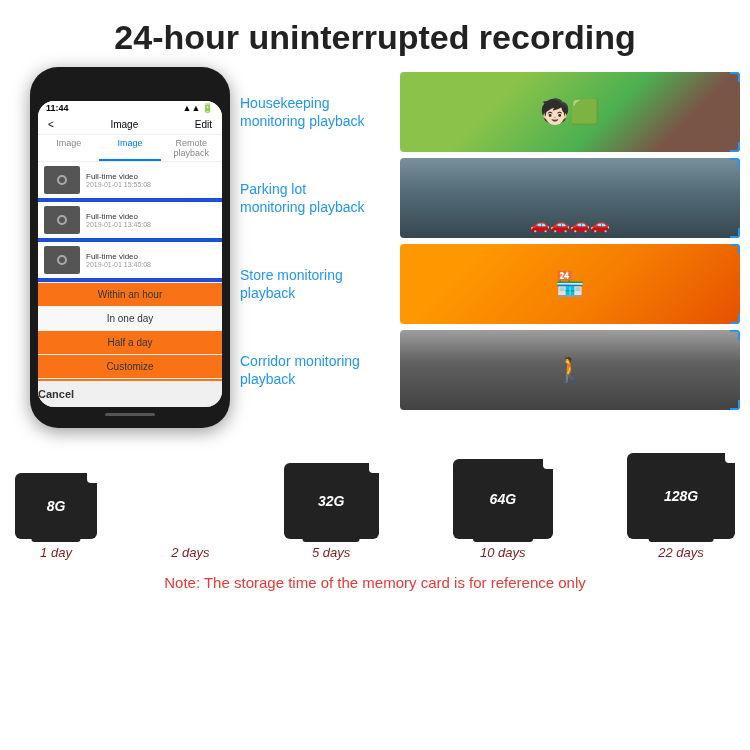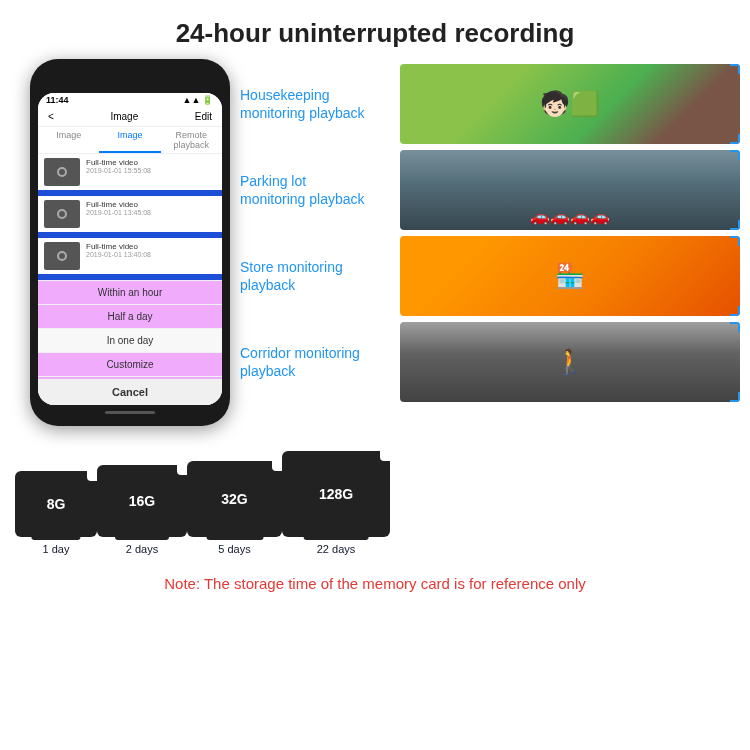--- a/index.html
+++ b/index.html
@@ -8,21 +8,21 @@
       min-height: 750px;
       background: #fff;
       font-family: Arial, sans-serif;
       overflow-x: hidden;
     }
 
     
     .header {
       text-align: center;
       padding: 18px 20px 10px;
-      font-size: 26px;
+      font-size: 34px;
       font-weight: bold;
       color: #222;
     }
 
     
     .main-content {
       display: flex;
       flex-direction: row;
       padding: 0 10px 10px 20px;
     }
@@ -94,23 +94,24 @@
       color: #888;
     }
 
     .phone-tab.active {
       color: #007aff;
       border-bottom: 2px solid #007aff;
     }
 
     .phone-list-item {
       display: flex;
+      align-items: center;
       background: #fff;
       padding: 4px 6px;
-      border-bottom: 6px solid #1d4ed8;
+      border-bottom: 4px solid #1d4ed8;
       gap: 6px;
     }
 
     .phone-thumb {
       width: 36px;
       height: 28px;
       background: #555;
       border-radius: 2px;
       display: flex;
       align-items: center;
@@ -129,39 +130,38 @@
       color: #333;
     }
 
     .phone-item-sub {
       font-size: 7px;
       color: #999;
     }
 
     
     .phone-dropdown {
-      background: #f0abfc;
+      background: #f97316;
       border-top: 1px solid #eee;
     }
 
     .phone-dropdown-item {
       text-align: center;
       padding: 6px 0;
       font-size: 10px;
       color: #333;
       border-bottom: 1px solid #f0f0f0;
     }
 
     .phone-dropdown-item.active {
       color: #333;
       background: #f8f8f8;
     }
 
     .phone-cancel-btn {
-      text-align: center;
       padding: 7px 0;
       font-size: 11px;
       color: #333;
       background: #f0f0f0;
       font-weight: bold;
       margin-top: 2px;
       border-radius: 0 0 4px 4px;
     }
 
     .phone-home-indicator {
@@ -265,23 +265,24 @@
       right: 0;
     }
 
     
     .bottom-section {
       padding: 15px 15px 5px;
     }
 
     .sd-cards-row {
       display: flex;
-      justify-content: flex-start;
+      justify-content: space-between;
       align-items: flex-end;
-      margin-bottom: 14px;
+      margin-bottom: 8px;
+      font-style: italic;
     }
 
     .sd-card-item {
       display: flex;
       flex-direction: column;
       align-items: center;
       gap: 6px;
     }
 
     .sd-card {
@@ -317,22 +318,22 @@
     }
 
     .sd-label {
       color: #fff;
       font-weight: bold;
       font-size: 14px;
       padding: 8px 6px;
     }
 
     .sd-days {
-      font-size: 11px;
-      color: #0f172a;
+      font-size: 13px;
+      color: #7f1d1d;
     }
 
     .note-text {
       text-align: center;
       color: #e53935;
       font-size: 15px;
       padding: 6px 0 8px;
     }
   </style>
 </head>
@@ -387,22 +388,22 @@
             <div class="phone-thumb-icon"></div>
           </div>
           <div>
             <div class="phone-item-text">Full-time video</div>
             <div class="phone-item-sub">2019-01-01 13:40:08</div>
           </div>
         </div>
 
         <div class="phone-dropdown">
           <div class="phone-dropdown-item">Within an hour</div>
+          <div class="phone-dropdown-item active">In one day</div>
           <div class="phone-dropdown-item">Half a day</div>
-          <div class="phone-dropdown-item active">In one day</div>
           <div class="phone-dropdown-item">Customize</div>
           <div class="phone-cancel-btn">Cancel</div>
         </div>
       </div>
       <div class="phone-home-indicator"></div>
     </div>
   </div>
 
   <div class="right-section">
 
@@ -450,35 +451,38 @@
 
     <div class="sd-card-item">
       <div class="sd-card" style="width:82px;height:66px;">
         <div class="sd-notch"></div>
         <div class="sd-label">8G</div>
       </div>
       <div class="sd-days">1 day</div>
     </div>
 
     <div class="sd-card-item">
-      <div class="sd-card" style="width:90px;height:72px;">
-        <div class="sd-notch"></div>
-        <div class="sd-label">16G</div>
-      </div>
       <div class="sd-days">2 days</div>
     </div>
 
     <div class="sd-card-item">
       <div class="sd-card" style="width:95px;height:76px;">
         <div class="sd-notch"></div>
         <div class="sd-label">32G</div>
       </div>
       <div class="sd-days">5 days</div>
     </div>
 
+    <div class="sd-card-item">
+      <div class="sd-card" style="width:100px;height:80px;">
+        <div class="sd-notch"></div>
+        <div class="sd-label">64G</div>
+      </div>
+      <div class="sd-days">10 days</div>
+    </div>
 
     <div class="sd-card-item">
       <div class="sd-card" style="width:108px;height:86px;">
         <div class="sd-notch"></div>
         <div class="sd-label">128G</div>
       </div>
       <div class="sd-days">22 days</div>
     </div>
 
   </div>

